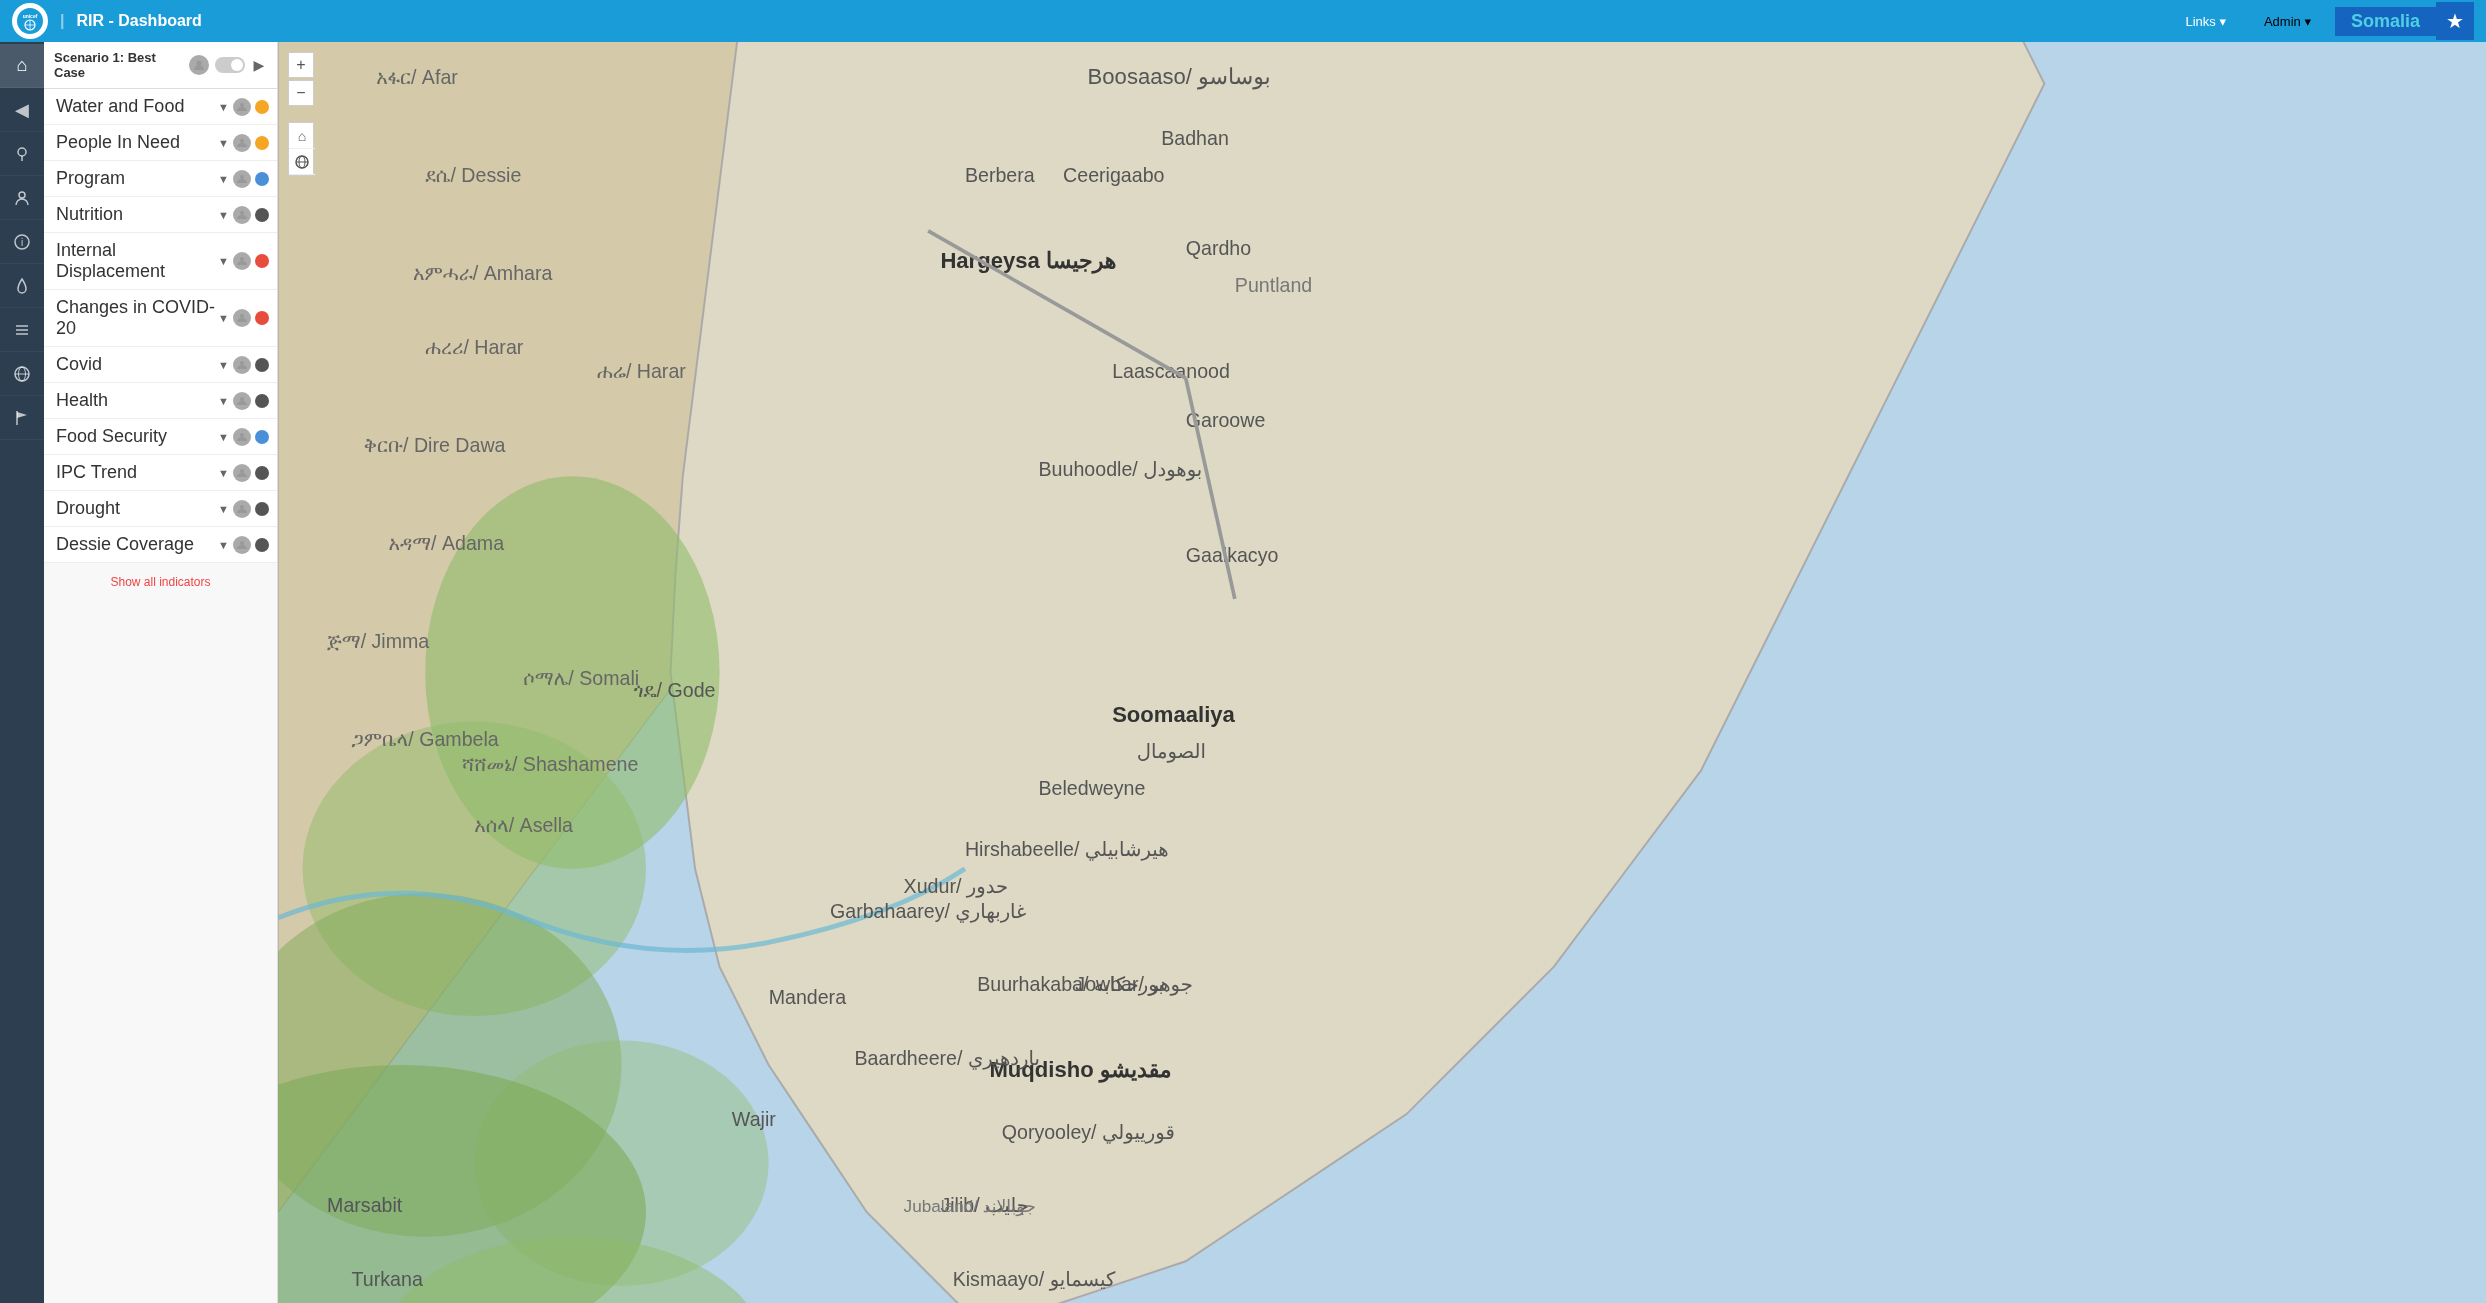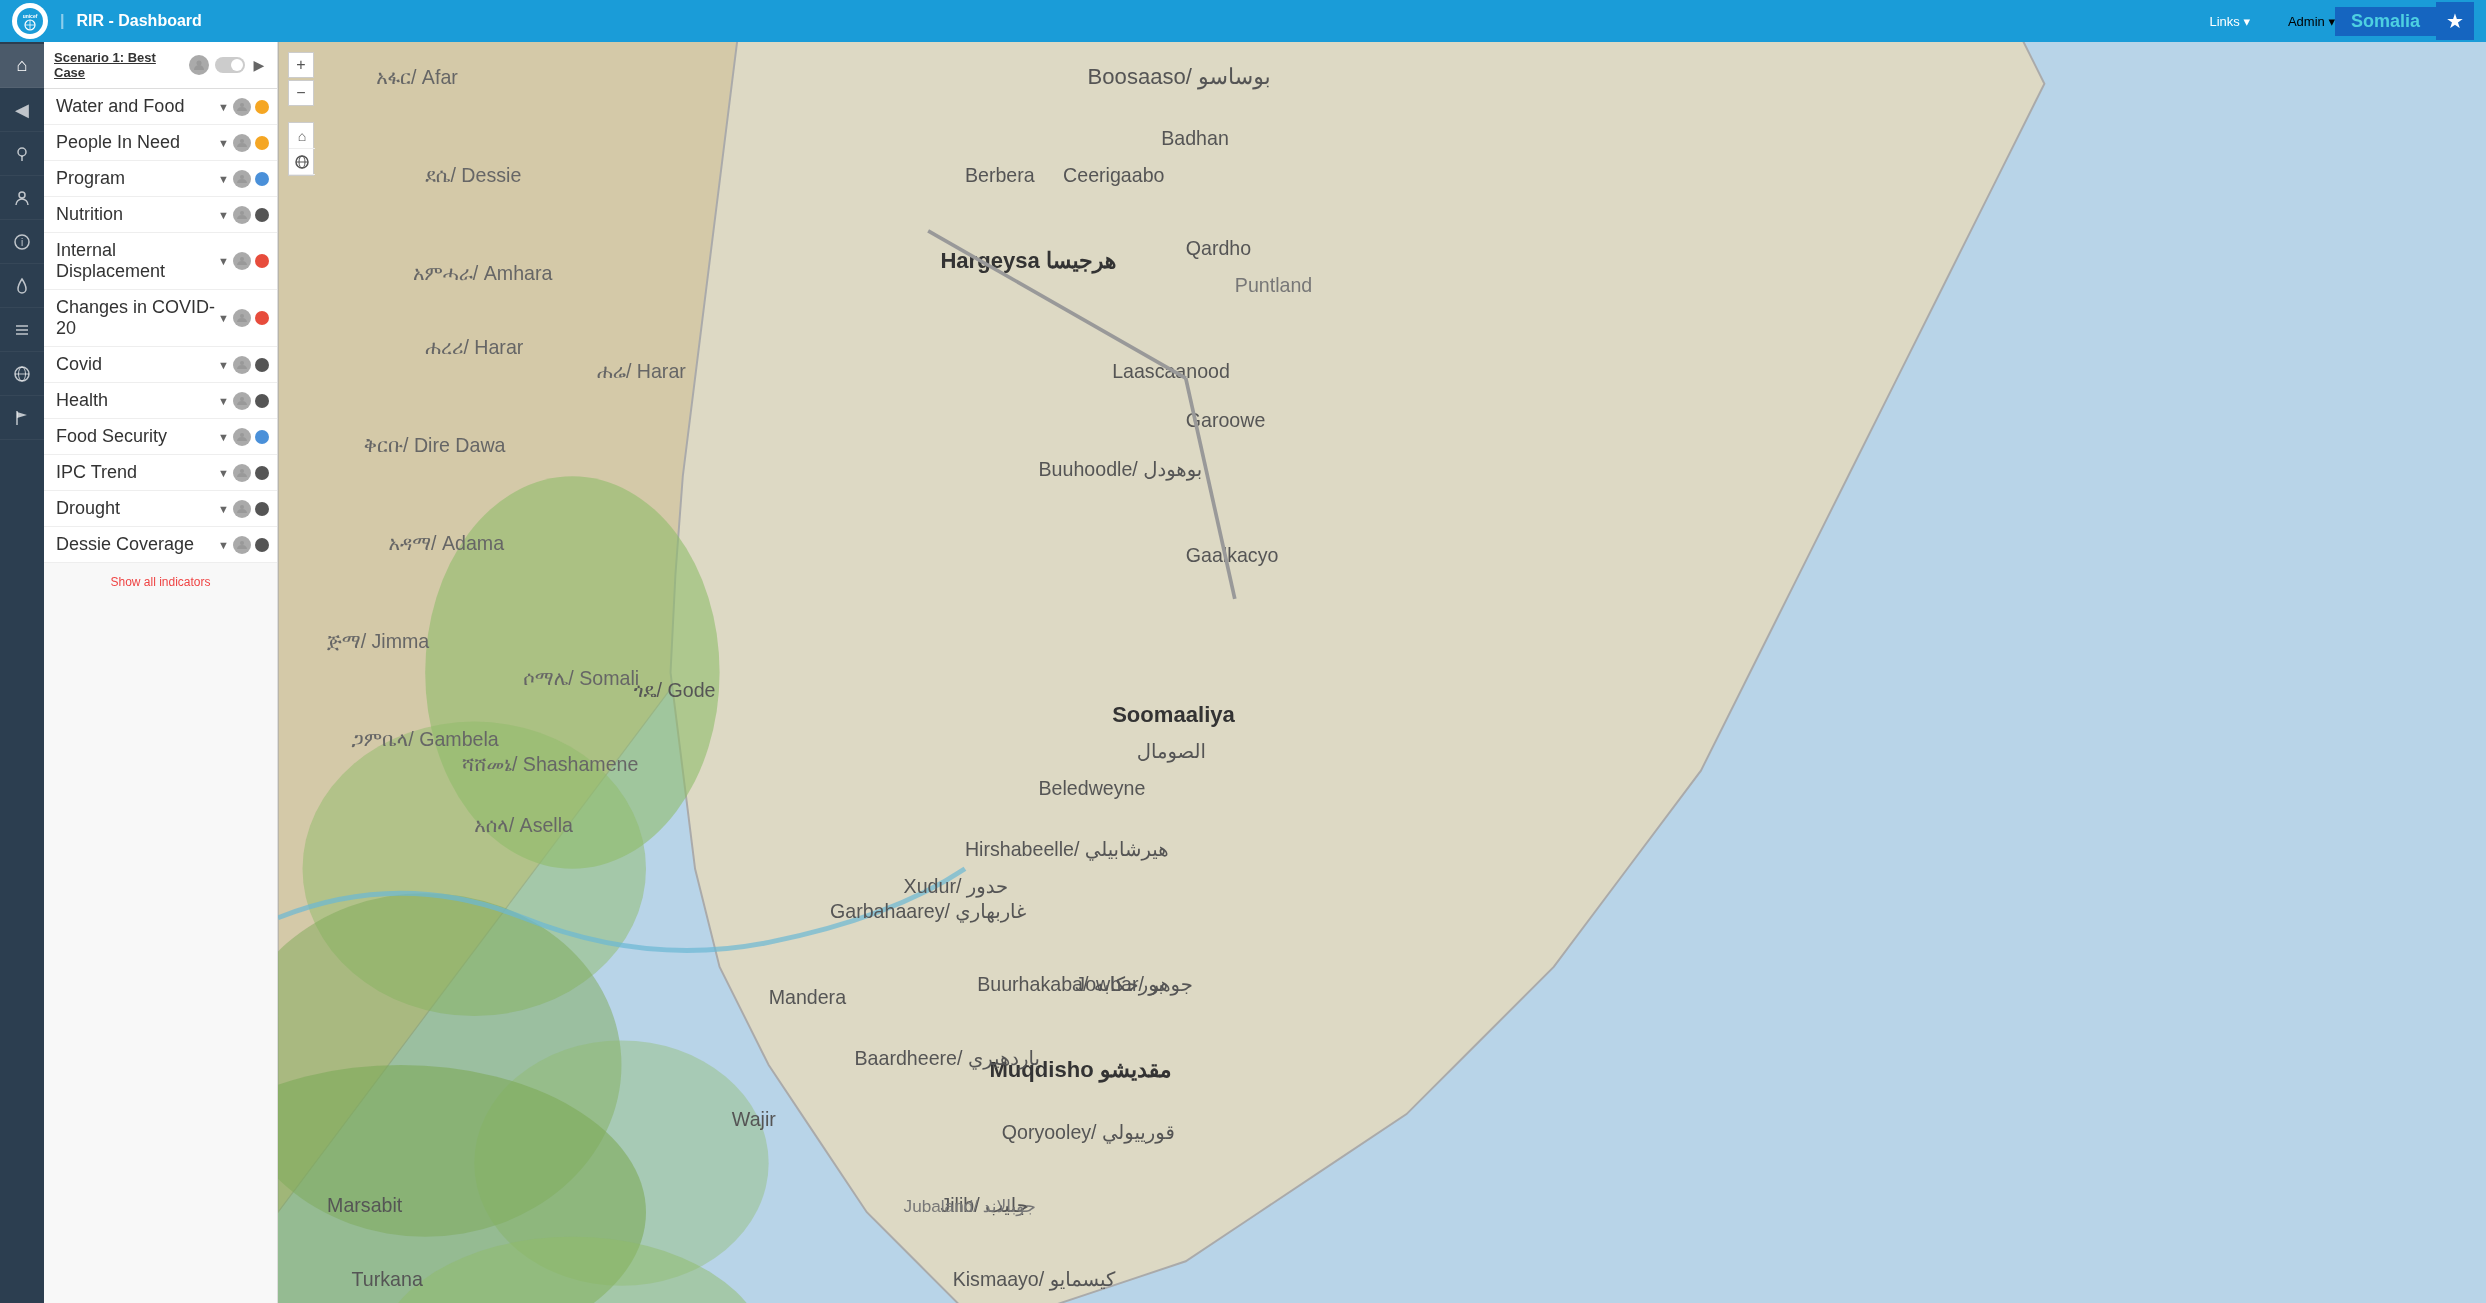--- a/index.html
+++ b/index.html
@@ -45,20 +45,21 @@
     }
     .country-badge {
       background: #1565c0;
       color: #4dd0e1;
       padding: 4px 16px;
       font-size: 18px;
       font-weight: bold;
       display: flex;
       align-items: center;
       gap: 8px;
+      margin-left: 24px;
     }
     .star-btn {
       background: #1565c0;
       border: none;
       color: white;
       width: 38px;
       height: 38px;
       font-size: 20px;
       cursor: pointer;
       display: flex;
@@ -113,21 +114,20 @@
       padding: 8px 10px;
       border-bottom: 1px solid #ddd;
       display: flex;
       align-items: center;
       justify-content: space-between;
     }
     .scenario-label {
       font-size: 13px;
       font-weight: bold;
       color: #333;
-      text-decoration: underline;
     }
     .scenario-controls {
       display: flex;
       align-items: center;
       gap: 6px;
     }
     .avatar-icon {
       width: 20px;
       height: 20px;
       border-radius: 50%;

